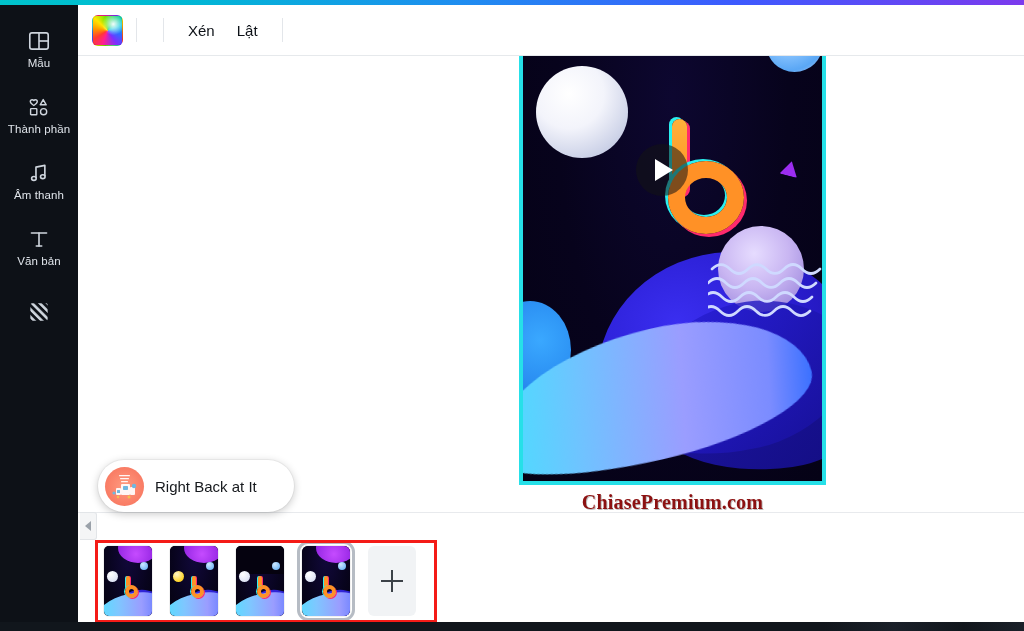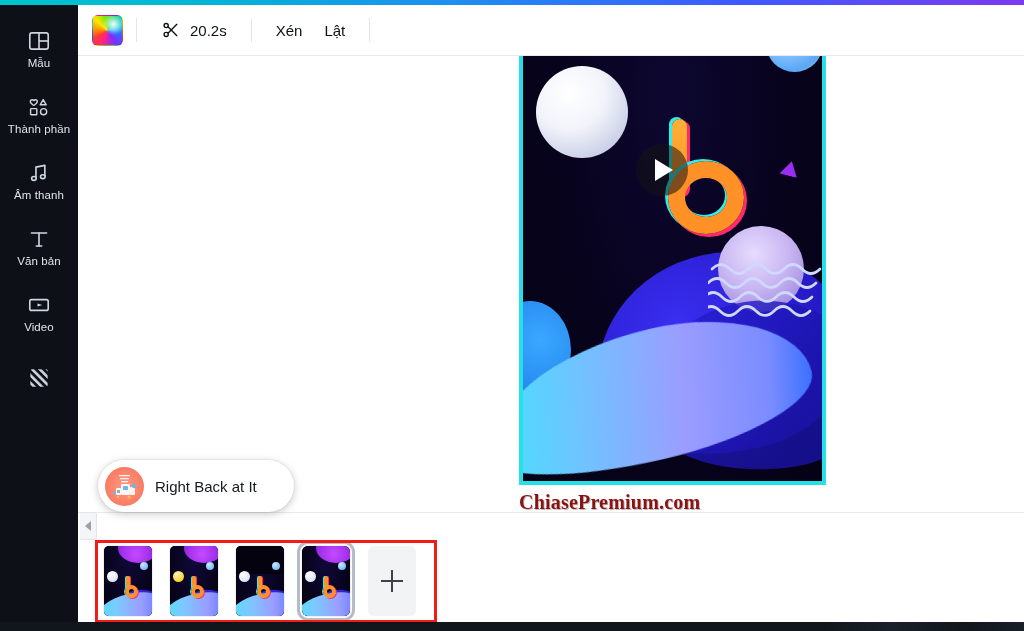--- a/index.html
+++ b/index.html
@@ -152,21 +152,21 @@
     cursor:pointer;
   }
   .play-btn .tri {
     width:0;height:0;margin-left:4px;
     border-top:11px solid transparent; border-bottom:11px solid transparent;
     border-left:18px solid #ffffff;
   }
 
   .watermark {
     position:absolute; left:0; top:494px; width:307px;
-    text-align:left;
+    text-align:center;
     font-family: "Liberation Serif", serif;
     font-weight: bold; font-size: 20px; letter-spacing:.2px;
     color: #8c1111;
     text-shadow: 1px 1px 0 rgba(0,0,0,.25);
     white-space: nowrap;
   }
 
   
   .audio-pill {
     position:absolute; left:98px; top:460px;
@@ -320,29 +320,20 @@
       <span class="side-icon">
         <svg viewBox="0 0 24 24" width="26" height="26" fill="none" stroke="currentColor" stroke-width="1.5" stroke-linecap="round">
           <line x1="5" y1="6.5" x2="19" y2="6.5"></line>
           <line x1="12" y1="6.5" x2="12" y2="18.5"></line>
           <line x1="9.5" y1="18.5" x2="14.5" y2="18.5"></line>
         </svg>
       </span>
       <span class="side-label">Văn bản</span>
     </div>
 
-    <div class="side-item">
-      <span class="side-icon">
-        <svg viewBox="0 0 24 24" width="26" height="26" fill="none" stroke="currentColor" stroke-width="1.5" stroke-linejoin="round">
-          <rect x="3.5" y="7" width="17" height="10" rx="1.6"></rect>
-          <polygon points="10.6,10.6 15,12 10.6,13.4" fill="currentColor" stroke="none"></polygon>
-        </svg>
-      </span>
-      <span class="side-label">Video</span>
-    </div>
 
     <div class="side-item">
       <span class="side-icon">
         <svg viewBox="0 0 24 24" width="26" height="26">
           <defs>
             <pattern id="diag" width="5" height="5" patternUnits="userSpaceOnUse" patternTransform="rotate(-45)">
               <rect width="2.4" height="5" fill="#cfd6de"></rect>
             </pattern>
           </defs>
           <rect x="4" y="4" width="16" height="16" rx="1.5" fill="url(#diag)"></rect>
@@ -351,31 +342,20 @@
       <span class="side-label"></span>
     </div>
   </nav>
 
   <div class="toolbar">
 
     <div class="swatch"></div>
 
     <div class="tb-sep"></div>
 
-    <div class="tb-btn">
-      <span class="tb-ico">
-        <svg viewBox="0 0 24 24" width="20" height="20" fill="none" stroke="currentColor" stroke-width="1.6" stroke-linecap="round">
-          <circle cx="6.2" cy="17.3" r="2.5"></circle>
-          <circle cx="6.2" cy="6.7" r="2.5"></circle>
-          <line x1="8.4" y1="15.9" x2="19" y2="5.2"></line>
-          <line x1="8.4" y1="8.1" x2="19" y2="18.8"></line>
-        </svg>
-      </span>
-      <span>20.2s</span>
-    </div>
 
     <div class="tb-sep"></div>
 
     <div class="tb-btn">
       <span>Xén</span>
     </div>
 
     <div class="tb-btn">
       <span>Lật</span>
     </div>

